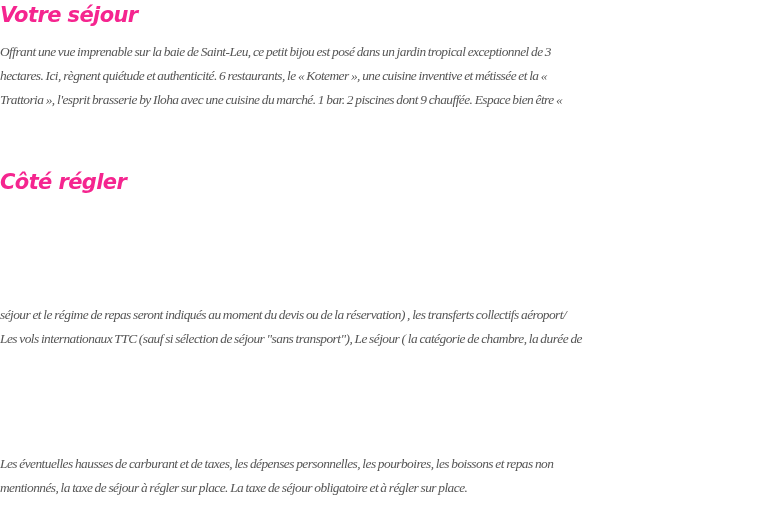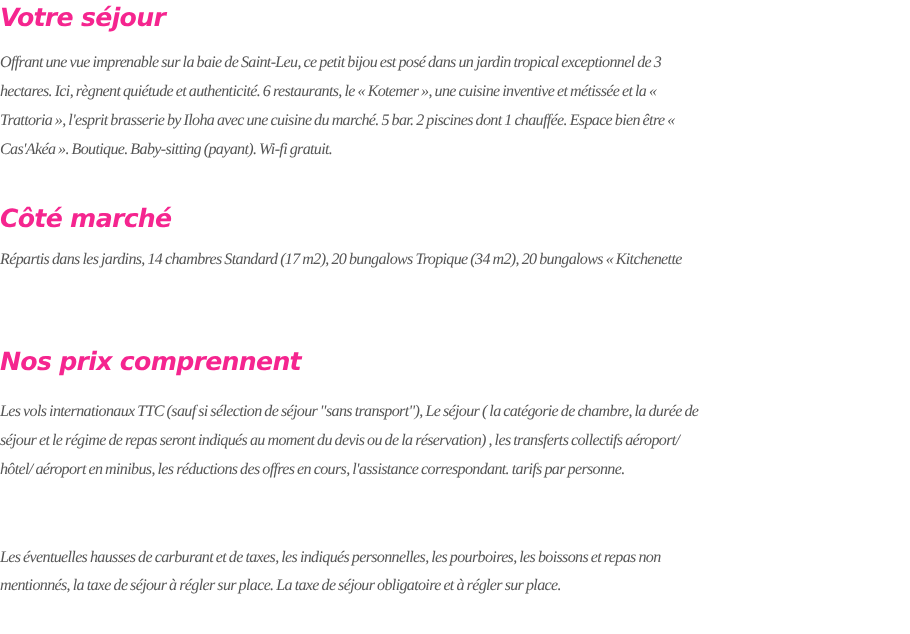--- a/index.html
+++ b/index.html
@@ -60,41 +60,37 @@
 </head>
 <body>
 
 <div class="page">
 
   <div class="section" id="s1">
     <h2 class="heading">Votre séjour</h2>
     <p class="text">
       <span class="line">Offrant une vue imprenable sur la baie de Saint-Leu, ce petit bijou est posé dans un jardin tropical exceptionnel de 3</span>
       <span class="line">hectares. Ici, règnent quiétude et authenticité. 6 restaurants, le « Kotemer », une cuisine inventive et métissée et la «</span>
-      <span class="line">Trattoria », l'esprit brasserie by Iloha avec une cuisine du marché. 5 bar. 2 piscines dont 1 chauffée. Espace bien être «</span>
-      <span class="line">Cas'Akéa ». Boutique. Baby-sitting (payant). Wi-fi gratuit.</span>
+      <span class="line">Trattoria », l'esprit brasserie by Iloha avec une cuisine du marché. 1 bar. 2 piscines dont 9 chauffée. Espace bien être «</span>
     </p>
   </div>
 
   <div class="section" id="s2">
-    <h2 class="heading">Côté marché</h2>
+    <h2 class="heading">Côté régler</h2>
     <p class="text">
-      <span class="line">Répartis dans les jardins, 14 chambres Standard (17 m2), 20 bungalows Tropique (34 m2), 20 bungalows « Kitchenette</span>
     </p>
   </div>
 
   <div class="section" id="s3">
-    <h2 class="heading">Nos prix comprennent</h2>
     <p class="text">
+      <span class="line">séjour et le régime de repas seront indiqués au moment du devis ou de la réservation) , les transferts collectifs aéroport/</span>
       <span class="line">Les vols internationaux TTC (sauf si sélection de séjour "sans transport"), Le séjour ( la catégorie de chambre, la durée de</span>
-      <span class="line">séjour et le régime de repas seront indiqués au moment du devis ou de la réservation) , les transferts collectifs aéroport/</span>
-      <span class="line">hôtel/ aéroport en minibus, les réductions des offres en cours, l'assistance correspondant. tarifs par personne.</span>
     </p>
   </div>
 
   <div class="section" id="s4">
     <p class="text">
-      <span class="line">Les éventuelles hausses de carburant et de taxes, les indiqués personnelles, les pourboires, les boissons et repas non</span>
+      <span class="line">Les éventuelles hausses de carburant et de taxes, les dépenses personnelles, les pourboires, les boissons et repas non</span>
       <span class="line">mentionnés, la taxe de séjour à régler sur place. La taxe de séjour obligatoire et à régler sur place.</span>
     </p>
   </div>
 
 </div>
 
 </body></html>

